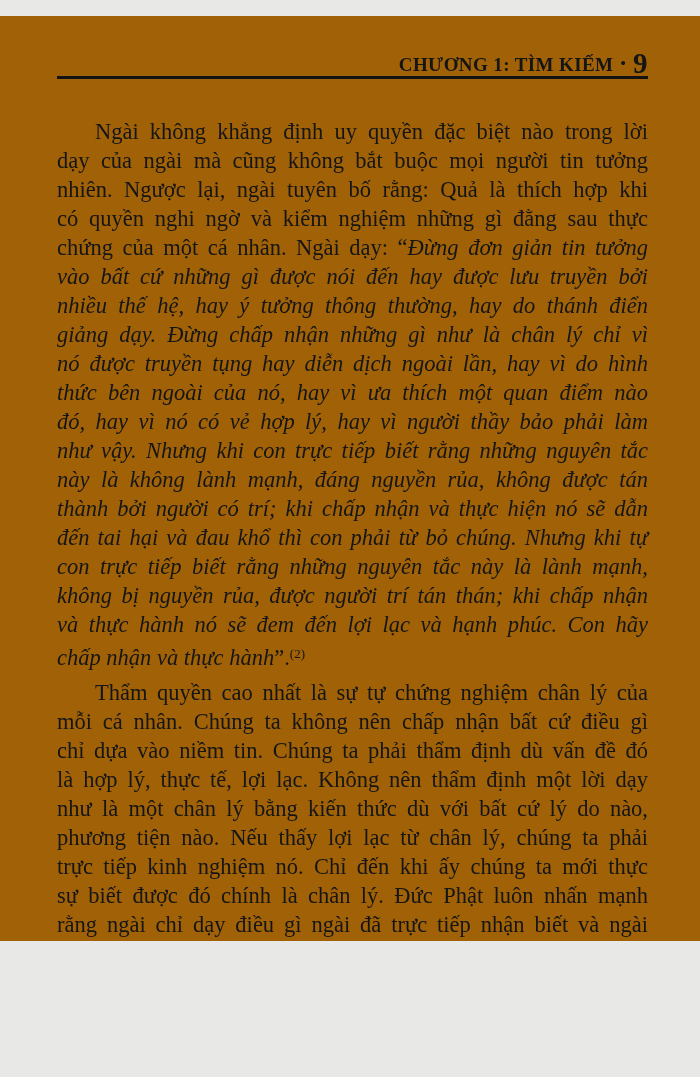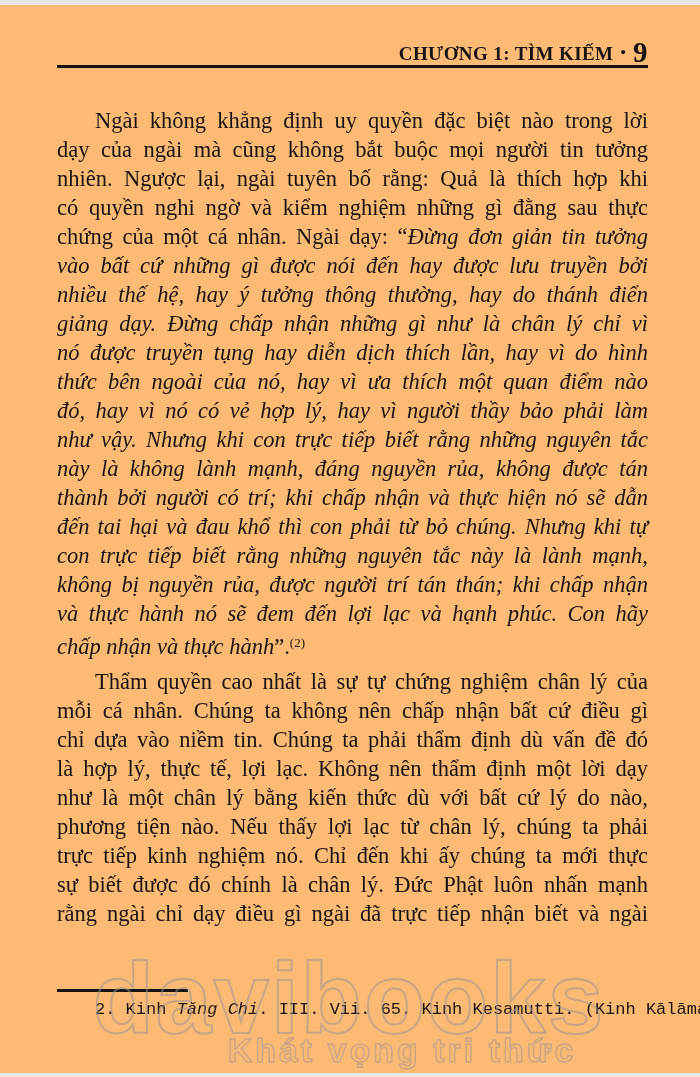--- a/index.html
+++ b/index.html
@@ -1,20 +1,20 @@
 <!DOCTYPE html>
 <html><head>
 <meta charset="utf-8">
 <style>
   html,body{margin:0;padding:0;background:#e8e8e6;}
   .page{
     position:relative;
-    width:700px;height:1068px;
-    margin:5px auto;
-    background:#fdba74;
+    width:700px;height:925px;
+    margin:16px auto;
+    background:#a16207;
     overflow:hidden;
     font-family:"Liberation Serif", serif;
     color:#151515;
   }
   
   .header{
     position:absolute;top:31px;left:57px;right:52px;
     text-align:right;
     font-weight:700;
     font-size:19px;
@@ -97,21 +97,21 @@
   <div class="body-text">
       <div class="para">
         <div class="line indent"><span>Ngài không khẳng định uy quyền đặc biệt nào trong lời</span></div>
         <div class="line"><span>dạy của ngài mà cũng không bắt buộc mọi người tin tưởng</span></div>
         <div class="line"><span>nhiên. Ngược lại, ngài tuyên bố rằng: Quả là thích hợp khi</span></div>
         <div class="line"><span>có quyền nghi ngờ và kiểm nghiệm những gì đằng sau thực</span></div>
         <div class="line"><span>chứng của một cá nhân. Ngài dạy: “</span><span class="it">Đừng đơn giản tin tưởng</span></div>
         <div class="line"><span class="it">vào bất cứ những gì được nói đến hay được lưu truyền bởi</span></div>
         <div class="line"><span class="it">nhiều thế hệ, hay ý tưởng thông thường, hay do thánh điển</span></div>
         <div class="line"><span class="it">giảng dạy. Đừng chấp nhận những gì như là chân lý chỉ vì</span></div>
-        <div class="line"><span class="it">nó được truyền tụng hay diễn dịch thích lần, hay vì do hình</span></div>
+        <div class="line"><span class="it">nó được truyền tụng hay diễn dịch ngoài lần, hay vì do hình</span></div>
         <div class="line"><span class="it">thức bên ngoài của nó, hay vì ưa thích một quan điểm nào</span></div>
         <div class="line"><span class="it">đó, hay vì nó có vẻ hợp lý, hay vì người thầy bảo phải làm</span></div>
         <div class="line"><span class="it">như vậy. Nhưng khi con trực tiếp biết rằng những nguyên tắc</span></div>
         <div class="line"><span class="it">này là không lành mạnh, đáng nguyền rủa, không được tán</span></div>
         <div class="line"><span class="it">thành bởi người có trí; khi chấp nhận và thực hiện nó sẽ dẫn</span></div>
         <div class="line"><span class="it">đến tai hại và đau khổ thì con phải từ bỏ chúng. Nhưng khi tự</span></div>
         <div class="line"><span class="it">con trực tiếp biết rằng những nguyên tắc này là lành mạnh,</span></div>
         <div class="line"><span class="it">không bị nguyền rủa, được người trí tán thán; khi chấp nhận</span></div>
         <div class="line"><span class="it">và thực hành nó sẽ đem đến lợi lạc và hạnh phúc. Con hãy</span></div>
         <div class="line free"><span class="it">chấp nhận và thực hành</span><span>”.</span><span class="sup">(2)</span></div>

